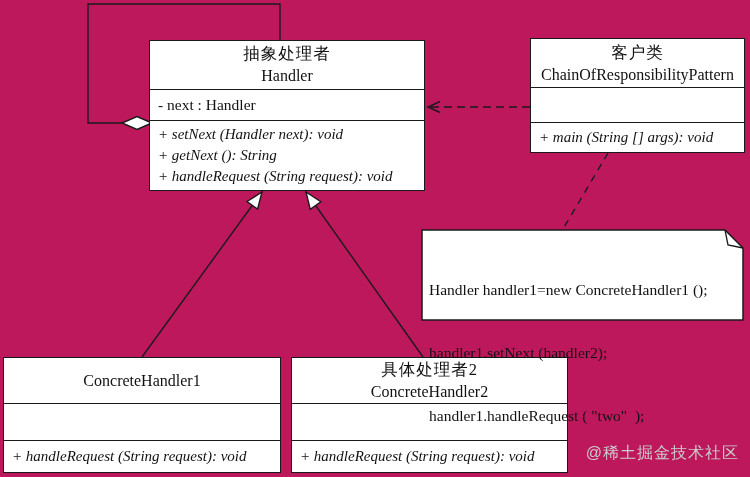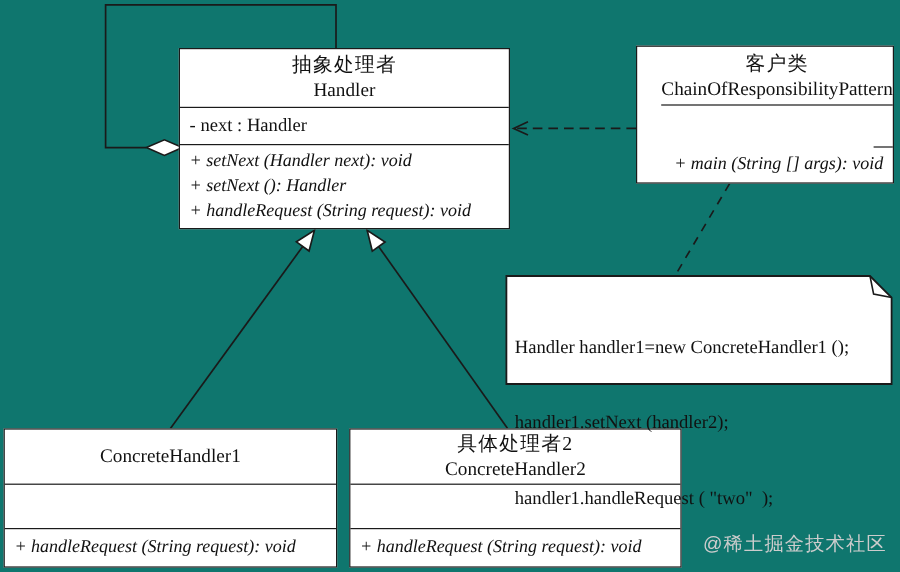--- a/index.html
+++ b/index.html
@@ -1,17 +1,17 @@
 <!DOCTYPE html>
 <html><head>
 <meta charset="utf-8">
 <style>
   html,body{margin:0;padding:0;background:#ffffff;}
   .stage{
-    position:relative;width:750px;height:477px;background:#0f766e;overflow:hidden;
+    position:relative;width:750px;height:477px;background:#be185d;overflow:hidden;
     font-family:"Liberation Serif","DejaVu Serif",serif;color:#111111;
   }
   .connector-layer{position:absolute;left:0;top:0;width:750px;height:477px;}
   .class-box{
     position:absolute;box-sizing:border-box;background:#ffffff;
     border:1.5px solid #1a1a1a;display:flex;flex-direction:column;
   }
   .class-title{
     box-sizing:border-box;border-bottom:1.5px solid #1a1a1a;text-align:center;
     display:flex;flex-direction:column;justify-content:center;
@@ -25,21 +25,21 @@
   .class-methods{
     box-sizing:border-box;flex:1;padding:3px 8px;font-size:15px;
     display:flex;flex-direction:column;justify-content:center;font-style:italic;
   }
   .class-methods .m, .class-attrs .a{line-height:21px;white-space:nowrap;}
 
   #box-handler{left:149px;top:40px;width:276px;height:151px;}
   #box-handler .class-title{height:50px;}
   #box-handler .class-attrs{height:32px;}
 
-  #box-client{left:530px;top:38px;width:215px;height:115px;align-items:flex-end;}
+  #box-client{left:530px;top:38px;width:215px;height:115px;}
   #box-client .class-title{height:49px;}
   #box-client .class-attrs{height:35px;}
 
   #box-concrete1{left:3px;top:357px;width:278px;height:116px;}
   #box-concrete2{left:291px;top:357px;width:277px;height:116px;}
   #box-concrete1 .class-title,#box-concrete2 .class-title{height:46px;}
   #box-concrete1 .class-attrs,#box-concrete2 .class-attrs{height:37px;}
 
   .note-text{
     position:absolute;left:429px;top:237px;width:308px;
@@ -88,21 +88,21 @@
   <div class="class-box" id="box-handler">
     <div class="class-title">
       <div class="cn">抽象处理者</div>
       <div class="en">Handler</div>
     </div>
     <div class="class-attrs">
       <div class="a">- next : Handler</div>
     </div>
     <div class="class-methods">
       <div class="m">+ setNext (Handler next): void</div>
-      <div class="m">+ setNext (): Handler</div>
+      <div class="m">+ getNext (): String</div>
       <div class="m">+ handleRequest (String request): void</div>
     </div>
   </div>
 
   <div class="class-box" id="box-client">
     <div class="class-title">
       <div class="cn">客户类</div>
       <div class="en">ChainOfResponsibilityPattern</div>
     </div>
     <div class="class-attrs"></div>

